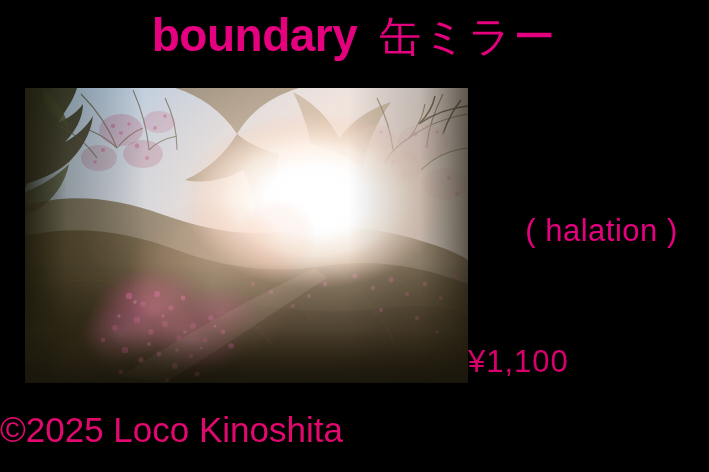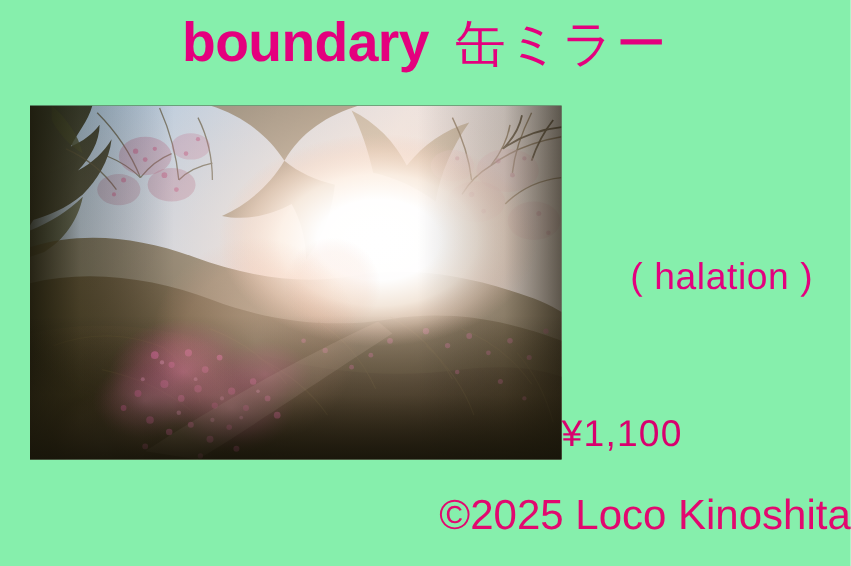--- a/index.html
+++ b/index.html
@@ -10,21 +10,21 @@
   body {
     width: 709px;
     height: 472px;
     overflow: hidden;
     font-family: "Liberation Sans", sans-serif;
   }
   .poster {
     position: relative;
     width: 709px;
     height: 472px;
-    background: #86efac;
+    background: #000000;
   }
 
   
   .title-row {
     position: absolute;
     left: 0;
     top: 12px;
     width: 709px;
     text-align: center;
     white-space: nowrap;
@@ -88,21 +88,21 @@
     white-space: nowrap;
     line-height: 1;
   }
 
   
   .copyright {
     position: absolute;
     left: 0;
     top: 412px;
     width: 709px;
-    text-align: right;
+    text-align: left;
     color: #e2086f;
     font-size: 35px;
     font-weight: 400;
     letter-spacing: 0px;
     white-space: nowrap;
     line-height: 1;
   }
 </style>
 </head>
 <body>

